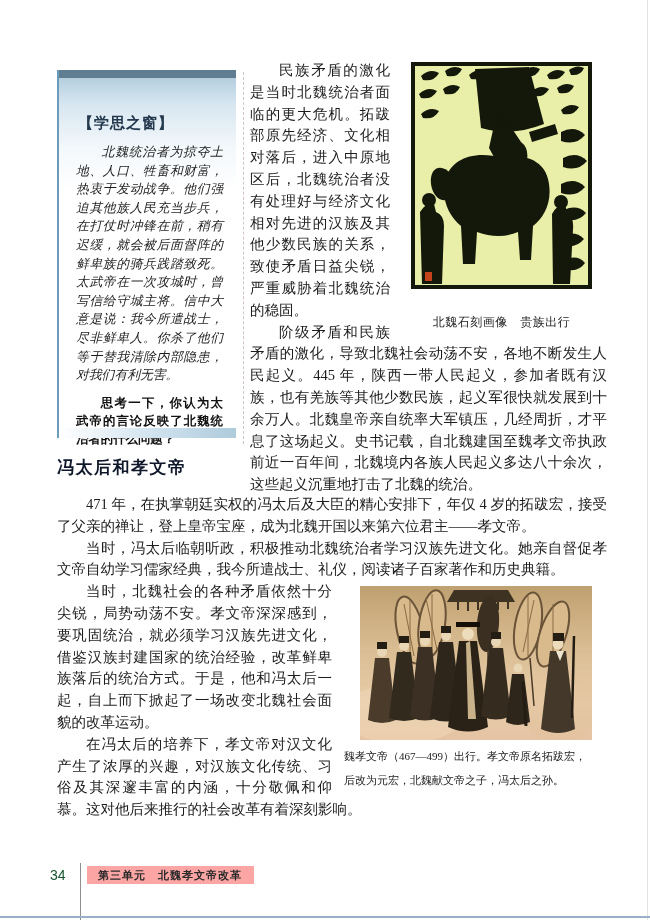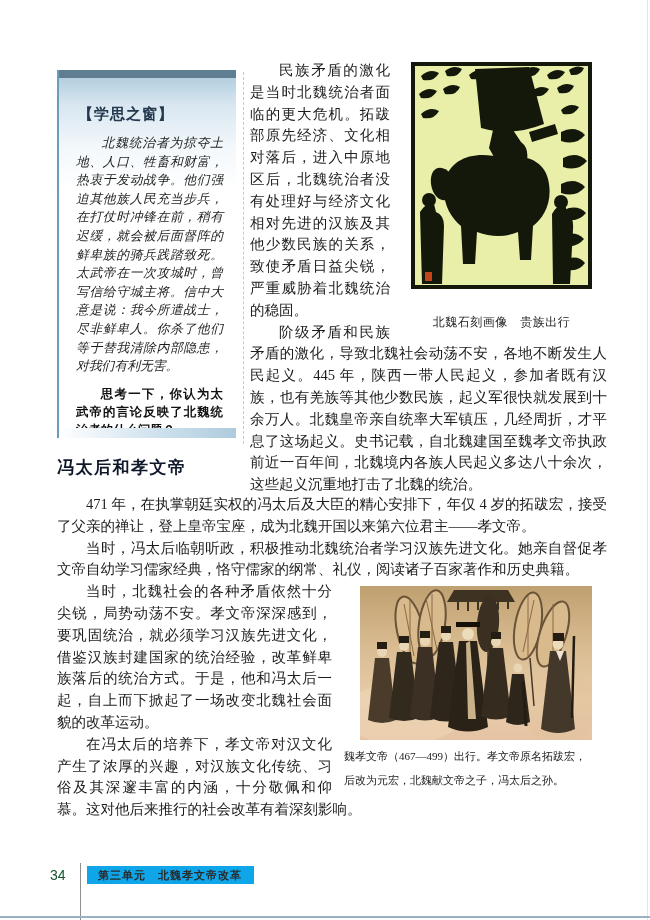--- a/index.html
+++ b/index.html
@@ -13,21 +13,21 @@
   
   .study-box {
     position:absolute; left:57px; top:70px; width:179px; height:368px;
     background:linear-gradient(to bottom,#a9c7d9 0px,#d7e6f0 34px,#f3f8fb 78px,#ffffff 120px);
     border-left:2px solid #6d9cba;
     box-sizing:border-box;
   }
   .study-box .topbar { height:8px; background:#5f7e92; }
   .study-box .inner { padding:0 13px 0 17px; }
   .study-box h3 {
-    margin:27px 0 10px 2px; font-size:15px; font-weight:bold; color:#24394e;
+    margin:36px 0 10px 2px; font-size:15px; font-weight:bold; color:#24394e;
     letter-spacing:1px; font-family:Liberation Mono, monospace;
   }
   .study-box .quote {
     margin:0; font-size:12.8px; line-height:18.6px; text-align:justify;
     text-indent:2em; color:#1d1d1d; font-style:italic;
   }
   .study-box .question {
     margin:9px 0 0 0; font-family:"Liberation Sans","DejaVu Sans",sans-serif;
     font-weight:bold; font-size:12.4px; line-height:18px; color:#111;
     text-align:justify; text-indent:2em;
@@ -69,21 +69,21 @@
   .mural-caption { font-size:11px; line-height:15px; color:#222; margin-top:9px; white-space:nowrap; }
 
   
   .page-num {
     position:absolute; left:50px; top:867px; font-family:"Liberation Sans","DejaVu Sans",sans-serif;
     font-size:14px; color:#14532d;
   }
   .footer-vline { position:absolute; left:80px; top:863px; width:1px; height:57px; background:#8f8f8f; }
   .footer-bar {
     position:absolute; left:87px; top:866px; height:18px; padding:0 12px 0 11px;
-    background:#0ea5e9; display:flex; align-items:center;
+    background:#fca5a5; display:flex; align-items:center;
     font-family:"Liberation Sans","DejaVu Sans",sans-serif; font-size:11px; font-weight:bold;
     color:#2a2a2a; letter-spacing:1px;
   }
   .bottom-rule { position:absolute; left:0; right:0; top:916px; height:2px; background:#9ab0c6; }
 </style>
 </head>
 <body>
 
 <div class="page">
 
@@ -151,21 +151,21 @@
       </svg>
       <figcaption class="fig-caption">北魏石刻画像　贵族出行</figcaption>
     </figure>
     <p>民族矛盾的激化是当时北魏统治者面临的更大危机。拓跋部原先经济、文化相对落后，进入中原地区后，北魏统治者没有处理好与经济文化相对先进的汉族及其他少数民族的关系，致使矛盾日益尖锐，严重威胁着北魏统治的稳固。</p>
     <p>阶级矛盾和民族矛盾的激化，导致北魏社会动荡不安，各地不断发生人民起义。445 年，陕西一带人民起义，参加者既有汉族，也有羌族等其他少数民族，起义军很快就发展到十余万人。北魏皇帝亲自统率大军镇压，几经周折，才平息了这场起义。史书记载，自北魏建国至魏孝文帝执政前近一百年间，北魏境内各族人民起义多达八十余次，这些起义沉重地打击了北魏的统治。</p>
   </div>
 
   <div class="section">
     <h2>冯太后和孝文帝</h2>
     <p>471 年，在执掌朝廷实权的冯太后及大臣的精心安排下，年仅 4 岁的拓跋宏，接受了父亲的禅让，登上皇帝宝座，成为北魏开国以来第六位君主——孝文帝。</p>
-    <p>当时，冯太后临朝听政，积极推动北魏统治者学习汉族先进文化。她亲自督促孝文帝自幼学习儒家经典，恪守儒家的纲常、礼仪，阅读诸子百家著作和历史典籍。</p>
+    <p>当时，冯太后临朝听政，积极推动北魏统治者学习汉族先进文化。她亲自督促孝文帝自幼学习儒家经典，我今所遣战士、礼仪，阅读诸子百家著作和历史典籍。</p>
     <div>
       <figure class="fig-mural">
         <svg width="232" height="154" viewBox="0 0 232 154" aria-hidden="true">
           <defs>
             <linearGradient id="mbg" x1="0" y1="0" x2="0" y2="1">
               <stop offset="0" stop-color="#bfa070"></stop>
               <stop offset="0.4" stop-color="#d9bc92"></stop>
               <stop offset="0.75" stop-color="#e8cdaa"></stop>
               <stop offset="1" stop-color="#e5c3a4"></stop>
             </linearGradient>

